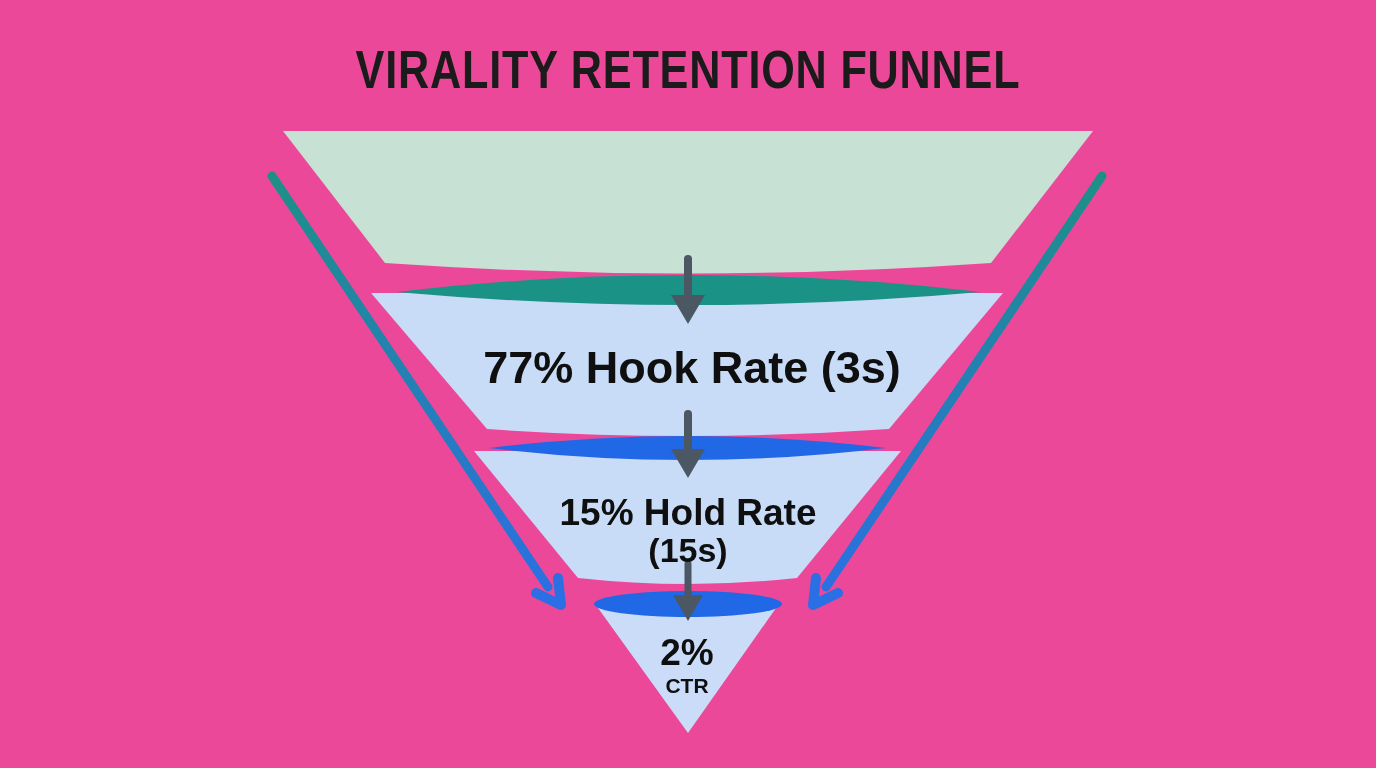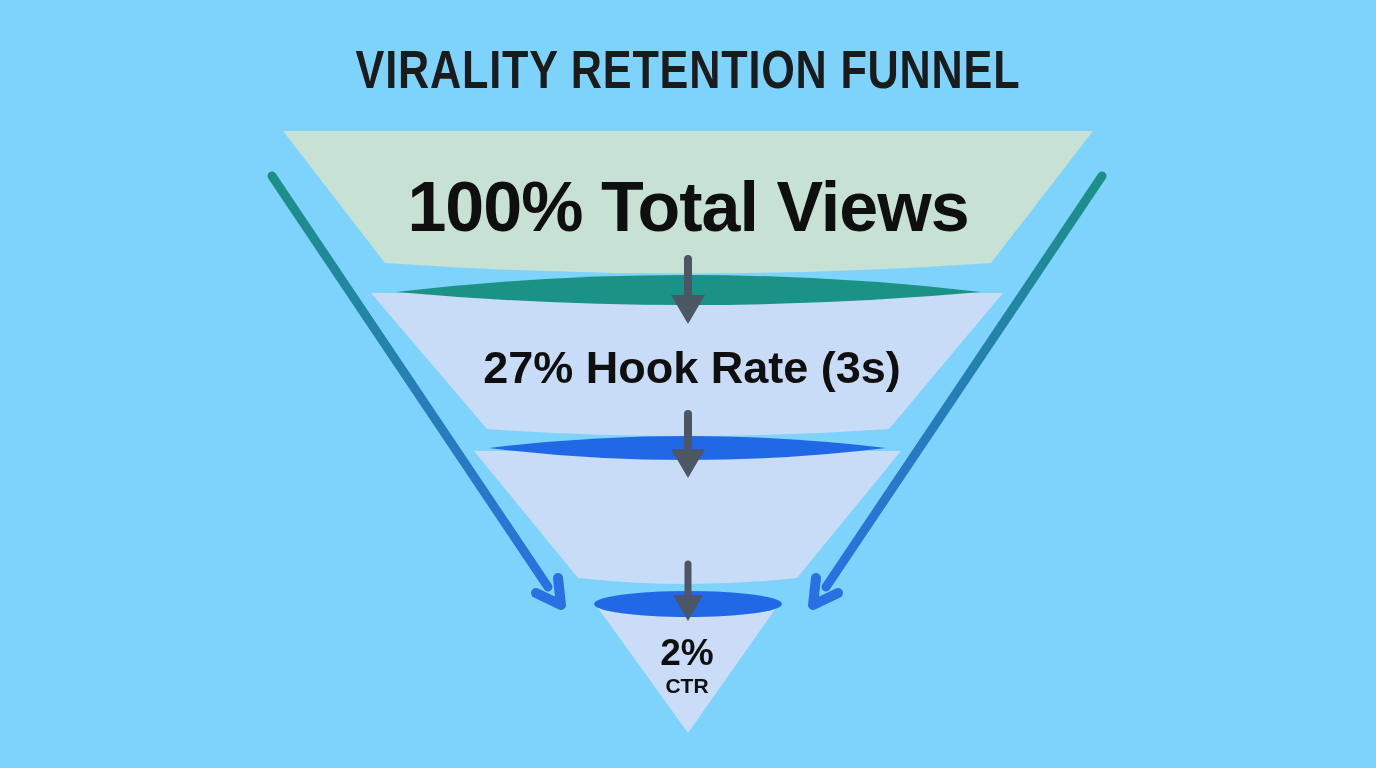--- a/index.html
+++ b/index.html
@@ -1,19 +1,19 @@
 <!DOCTYPE html>
 <html><head>
 <meta charset="utf-8">
 <style>
   html,body{margin:0;padding:0;background:#ffffff;}
   .canvas{
     position:relative;
     width:1376px;height:768px;
-    background:#7dd3fc;
+    background:#ec4899;
     overflow:hidden;
     font-family:"Liberation Sans", sans-serif;
     color:#131313;
   }
   .funnel-svg{position:absolute;left:0;top:0;width:1376px;height:768px;}
   .title{
     position:absolute;left:0;right:0;top:38px;
     text-align:center;
     font-size:54px;font-weight:bold;
     letter-spacing:1px;
@@ -86,27 +86,28 @@
       <path d="M 558 578 L 561 605 L 536 593" fill="none" stroke-width="10" stroke-linecap="round" stroke-linejoin="round" stroke="#2b6fe4"></path>
     </g>
     <g>
       <path d="M 1102 176 L 826 587" fill="none" stroke="url(#gradR)" stroke-width="9" stroke-linecap="round"></path>
       <path d="M 816 578 L 813 605 L 838 593" fill="none" stroke-width="10" stroke-linecap="round" stroke-linejoin="round" stroke="#2b6fe4"></path>
     </g>
   </svg>
 
   <div class="title">VIRALITY RETENTION FUNNEL</div>
 
-  <div class="label lbl-s1">
-    <span>100% Total Views</span>
+
+  <div class="label lbl-s2">
+    <span>77% Hook Rate (3s)</span>
   </div>
 
-  <div class="label lbl-s2">
-    <span>27% Hook Rate (3s)</span>
+  <div class="label lbl-s3">
+    <div>15% Hold Rate</div>
+    <div class="sub">(15s)</div>
   </div>
-
 
   <div class="label lbl-s4">
     <div>2%</div>
     <div class="sub">CTR</div>
   </div>
 
 </div>
 
 </body></html>

